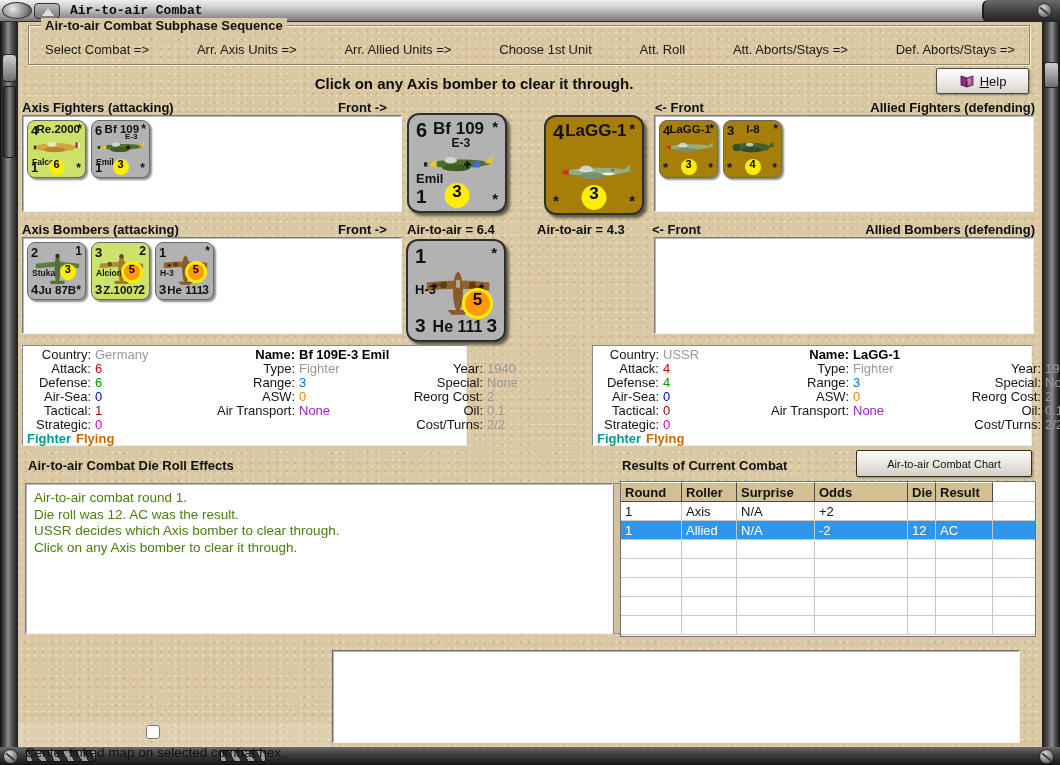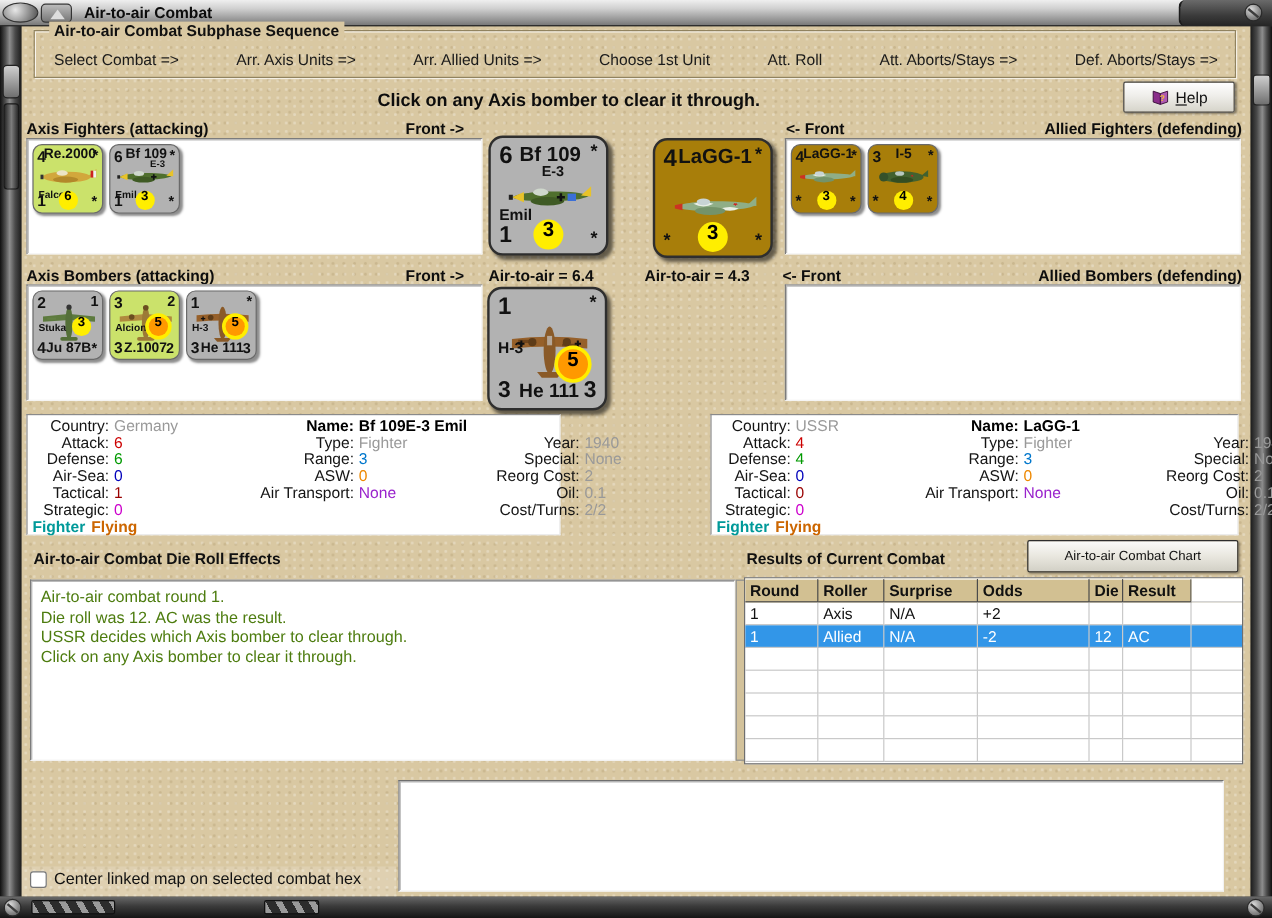--- a/index.html
+++ b/index.html
@@ -10,21 +10,21 @@
   
   .titlebar{position:absolute;left:0;top:0;width:1060px;height:22px;
     background:linear-gradient(#efefef,#cfcfcf 35%,#9a9a9a 75%,#787878);
     border-bottom:1px solid #2c2c2c;}
   .tb-knob1{position:absolute;left:2px;top:2px;width:30px;height:17px;border-radius:50%;
     background:radial-gradient(circle at 35% 35%,#e8e8e8,#8a8a8a 60%,#4a4a4a);border:1px solid #333;}
   .tb-knob2{position:absolute;left:34px;top:3px;width:26px;height:16px;border-radius:4px;
     background:linear-gradient(#bbb,#777);border:1px solid #333;}
   .tb-knob2::after{content:"";position:absolute;left:7px;top:4px;width:0;height:0;
     border-left:6px solid transparent;border-right:6px solid transparent;border-bottom:8px solid #ddd;}
-  .tb-title{position:absolute;left:70px;top:3px;font-size:13px;font-weight:bold;color:#0c0c0c;white-space:nowrap;}
+  .tb-title{position:absolute;left:70px;top:3px;font-size:13px;font-weight:bold;color:#0c0c0c;white-space:nowrap;font-family:Liberation Mono, monospace;}
   .tb-cap{position:absolute;right:0;top:0;width:78px;height:22px;
     background:linear-gradient(#6a6a6a,#3a3a3a 60%,#242424);border-left:2px solid #1c1c1c;border-radius:6px 0 0 6px;}
   .screw{position:absolute;width:15px;height:15px;border-radius:50%;
     background:radial-gradient(circle at 35% 30%,#ddd,#8a8a8a 55%,#555);border:1px solid #2a2a2a;}
   .screw::after{content:"";position:absolute;left:1px;top:6px;width:11px;height:2px;background:#3c3c3c;transform:rotate(40deg);}
   .frame-left{position:absolute;left:0;top:22px;width:18px;height:725px;
     background:linear-gradient(90deg,#101010,#4e4e4e 25%,#8d8d8d 45%,#4a4a4a 70%,#1b1b1b);}
   .frame-left::before{content:"";position:absolute;left:2px;top:32px;width:13px;height:26px;border-radius:4px;
     background:linear-gradient(#cfcfcf,#6f6f6f);border:1px solid #222;}
   .frame-left::after{content:"";position:absolute;left:3px;top:64px;width:11px;height:70px;border-radius:3px;
@@ -149,21 +149,21 @@
   .rt-row.selected{background:var(--highlight_row);color:#fff;}
   .c0{width:61px;flex:none;} .c1{width:55px;flex:none;} .c2{width:78px;flex:none;}
   .c3{width:93px;flex:none;} .c4{width:28px;flex:none;} .c5{width:57px;flex:none;}
   .cf{flex:1;border-right:none;}
   .rt-header .cf{background:#fff;border-bottom:1px solid #c9c9c9;}
 
   
   .hex-list{position:absolute;left:314px;top:628px;width:688px;height:93px;background:#fff;
     border:1px solid;border-color:#6f6f6f #f2f2f2 #f2f2f2 #6f6f6f;box-shadow:inset 1px 1px 0 #b5b5b5;}
   .cb-band{position:absolute;left:0px;top:700px;width:312px;height:25px;background:rgba(255,255,255,.16);}
-  .cb-row{position:absolute;left:7px;top:703px;display:flex;align-items:center;gap:6px;font-size:13.5px;}
+  .cb-row{position:absolute;left:7px;top:703px;display:flex;align-items:center;gap:6px;font-size:13.5px;flex-direction:column;}
   .cb-row input{width:14px;height:14px;margin:0;accent-color:#2f6fb0;}
 </style>
 </head>
 <body>
 
 <div id="win">
 
   <div class="titlebar">
     <div class="tb-knob1"></div>
     <div class="tb-knob2"></div>
@@ -310,21 +310,21 @@
           <ellipse cx="24" cy="13.4" rx="9" ry="2.4" fill="#74936a"></ellipse>
           <path d="M46 10 L51.5 5 L51.5 10.5 Z" fill="#8fae87"></path>
           <path d="M3 10 L7.5 9 L7.5 13 L3 12 Z" fill="#cc3322"></path>
         </svg>
         <span class="cs-bl">*</span>
         <span class="cs-circ circle yellow">3</span>
         <span class="cs-br">*</span>
       </div>
       <div class="counter-s bg-gold">
         <span class="cs-tl">3</span>
-        <span class="cs-name">I-5</span>
+        <span class="cs-name">I-8</span>
         <span class="cs-tr">*</span>
         <svg class="cs-art" viewBox="0 0 54 20">
           <ellipse cx="25" cy="11" rx="19" ry="5" fill="#42612f"></ellipse>
           <circle cx="9" cy="11" r="4" fill="#35512a"></circle>
           <ellipse cx="23" cy="8" rx="4" ry="2" fill="#b8c8c0"></ellipse>
           <ellipse cx="25" cy="13.5" rx="10" ry="2.6" fill="#334d22"></ellipse>
           <path d="M42 10 L48 5 L48 11 Z" fill="#42612f"></path>
           <path d="M33 9 l1 2 1-2 -2.6 1.3 h3.2 Z" fill="#cc2222"></path>
         </svg>
         <span class="cs-bl">*</span>

